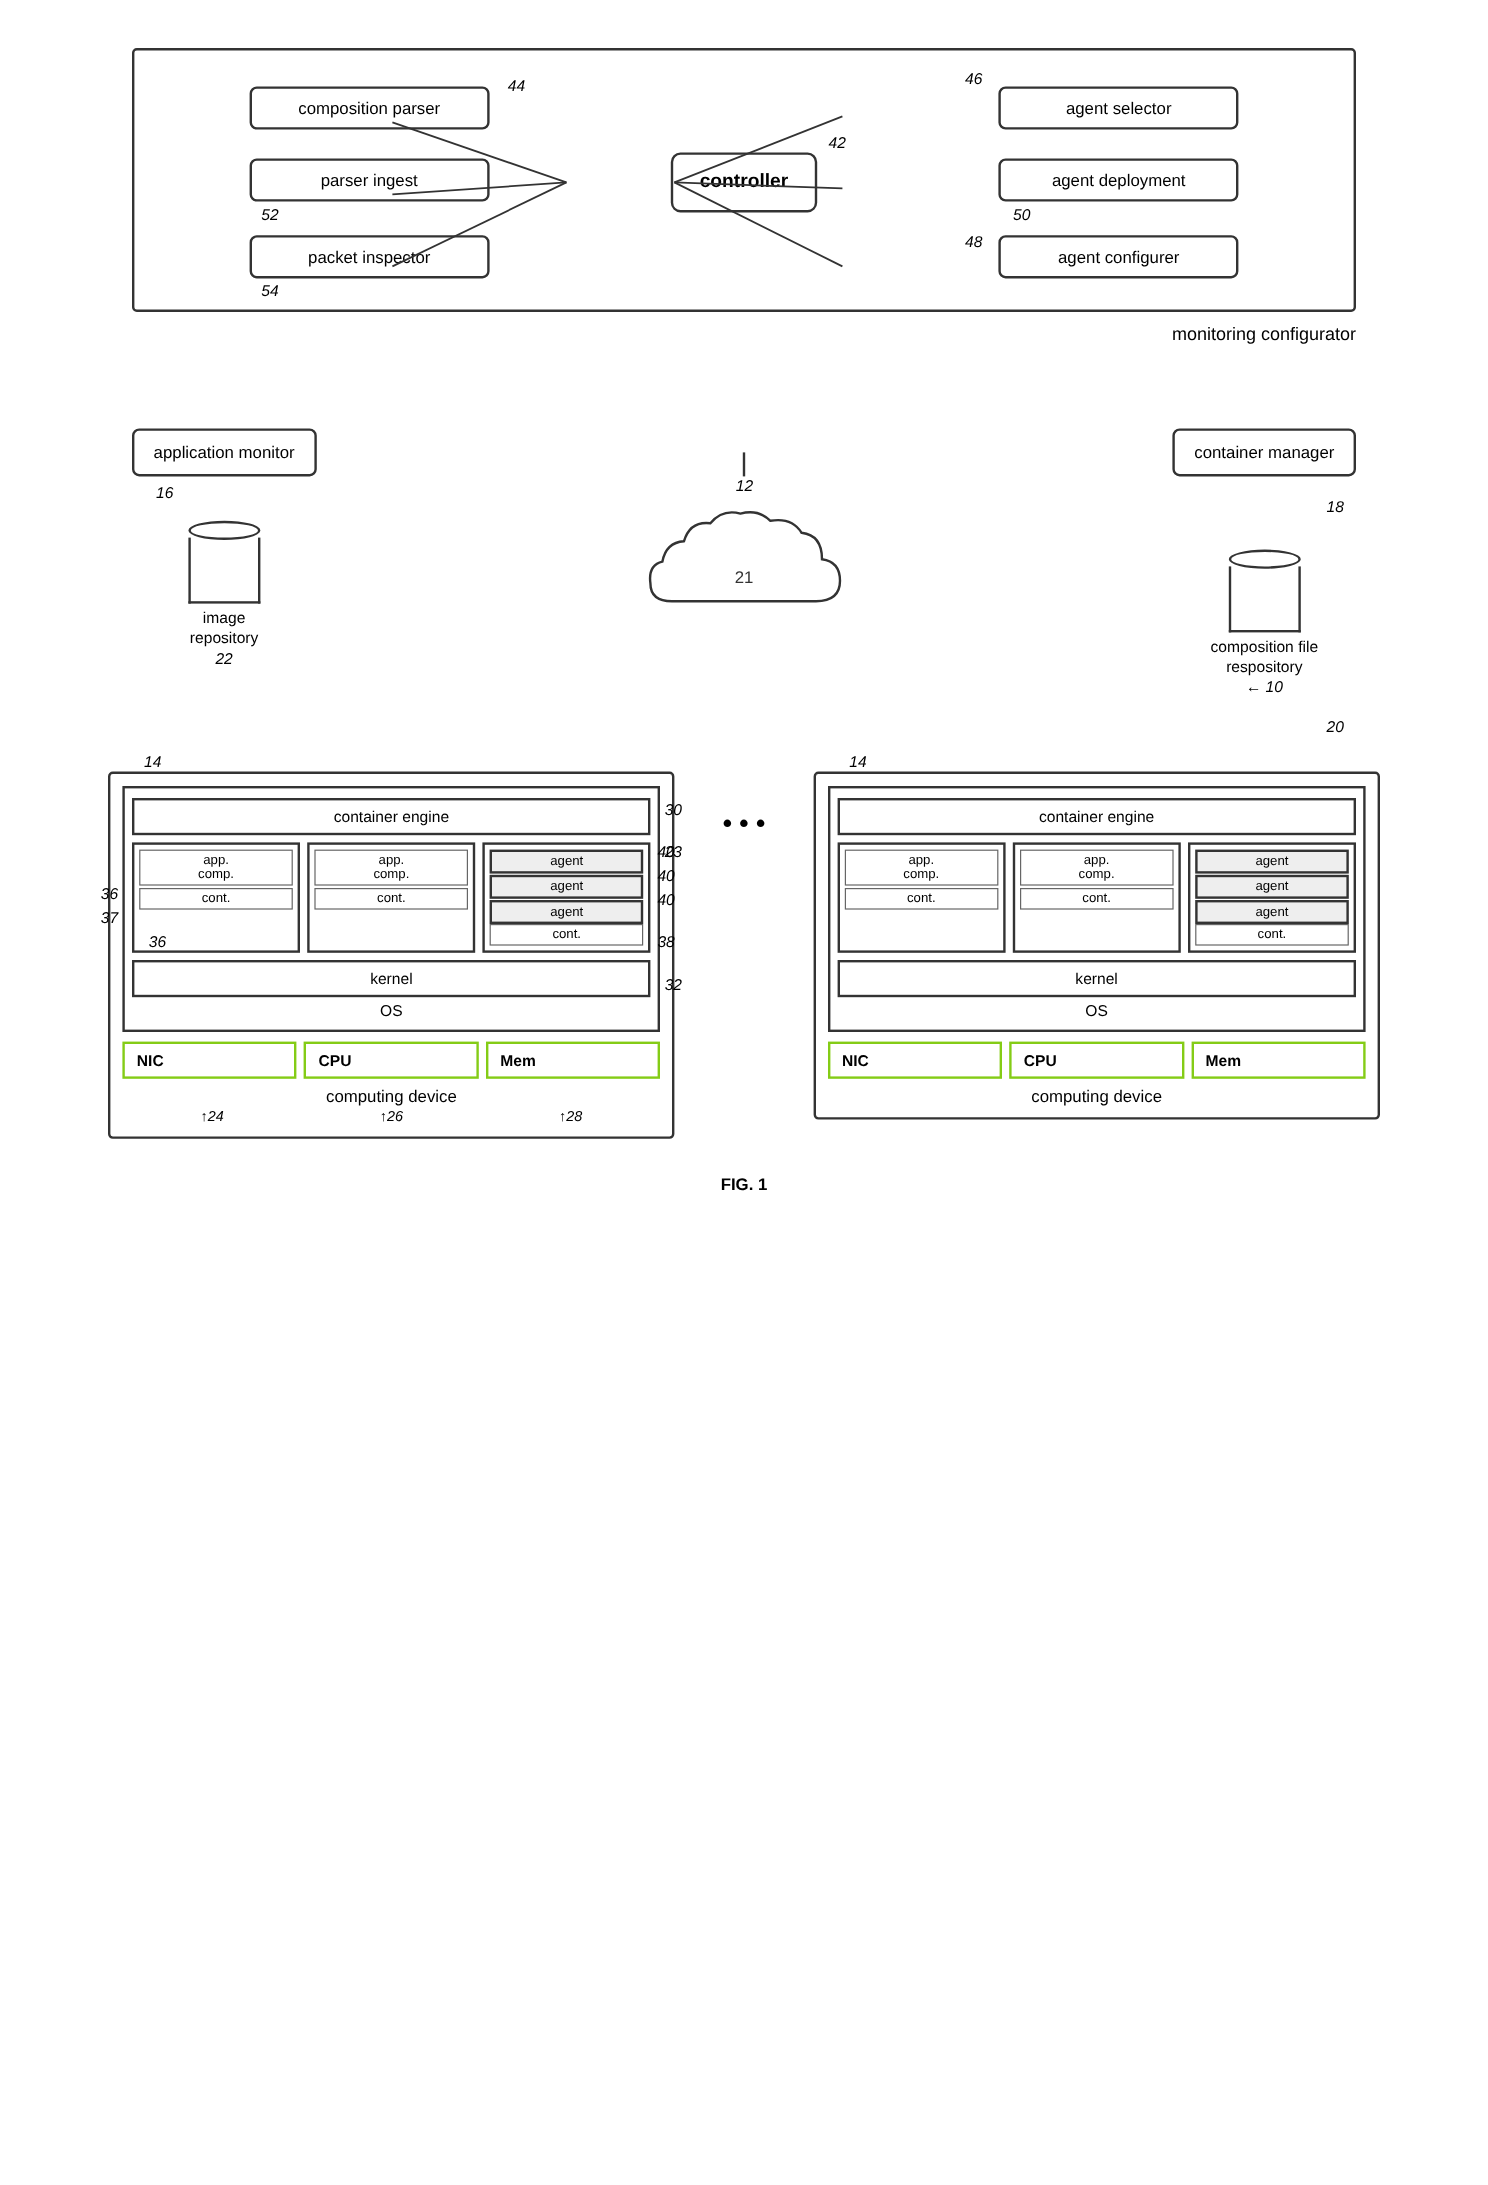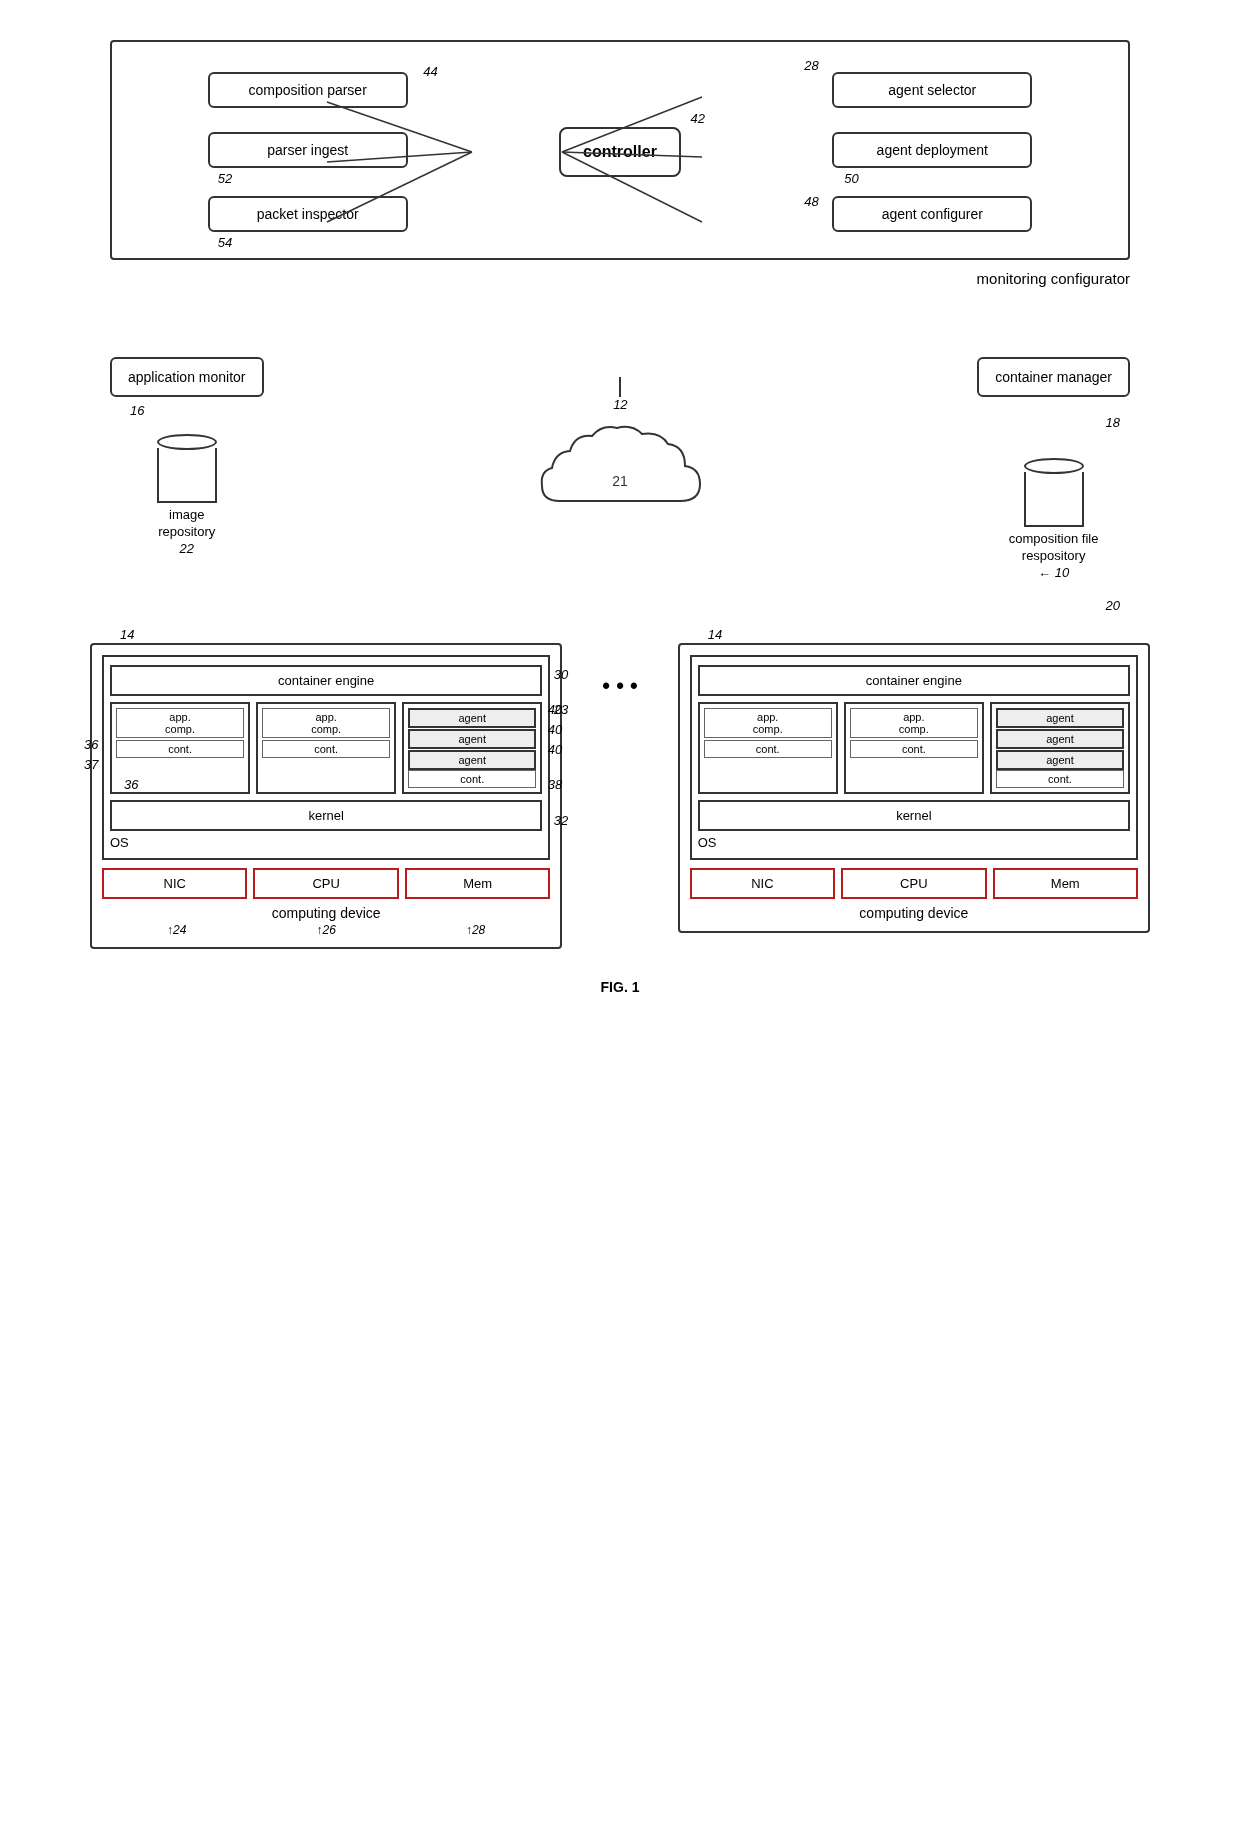--- a/index.html
+++ b/index.html
@@ -163,21 +163,21 @@
 
     .container-engine-box {
       border: 2px solid #333;
       padding: 6px;
       text-align: center;
       margin-bottom: 6px;
       font-size: 13px;
     }
 
     .os-label {
-      text-align: left;
+      text-align: center;
       font-size: 13px;
       margin-top: 2px;
     }
 
     
     .containers-row {
       display: flex;
       gap: 6px;
       margin-bottom: 6px;
     }
@@ -226,25 +226,26 @@
     }
 
     
     .hardware-row {
       display: flex;
       gap: 6px;
       margin-top: 8px;
     }
 
     .hw-box {
-      border: 2px solid #b91c1c;
+      border: 2px solid #84cc16;
       padding: 6px 10px;
-      text-align: center;
+      text-align: left;
       font-size: 13px;
       flex: 1;
+      font-weight: bold;
     }
 
     .ellipsis {
       font-size: 22px;
       display: flex;
       align-items: center;
       justify-content: center;
       font-weight: bold;
       margin-top: 30px;
     }
@@ -288,21 +289,21 @@
         </div>
 
         <div style="position:relative;">
           <div class="controller-box">controller</div>
           <span class="ref-num" style="position:absolute; right:-24px; top:-16px;">42</span>
         </div>
 
         <div class="config-right">
           <div style="position:relative;">
             <div class="box-label">agent selector</div>
-            <span class="ref-num" style="position:absolute; left:-28px; top:-14px;">28</span>
+            <span class="ref-num" style="position:absolute; left:-28px; top:-14px;">46</span>
           </div>
           <div style="position:relative; margin-top:10px;">
             <div class="box-label">agent deployment</div>
             <span class="ref-num" style="position:absolute; left:12px; bottom:-18px;">50</span>
           </div>
           <div style="position:relative; margin-top:14px;">
             <div class="box-label">agent configurer</div>
             <span class="ref-num" style="position:absolute; left:-28px; top:-2px;">48</span>
           </div>
         </div>

